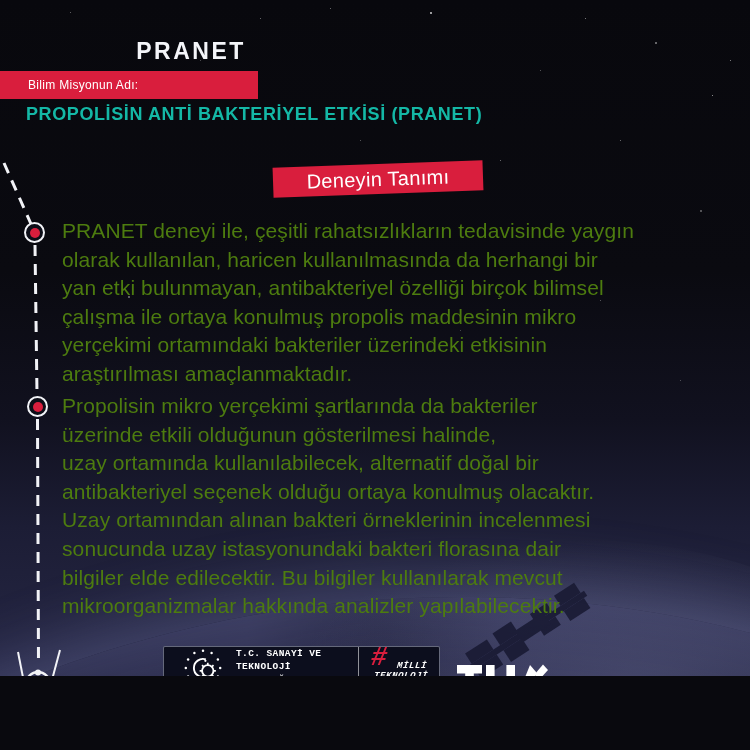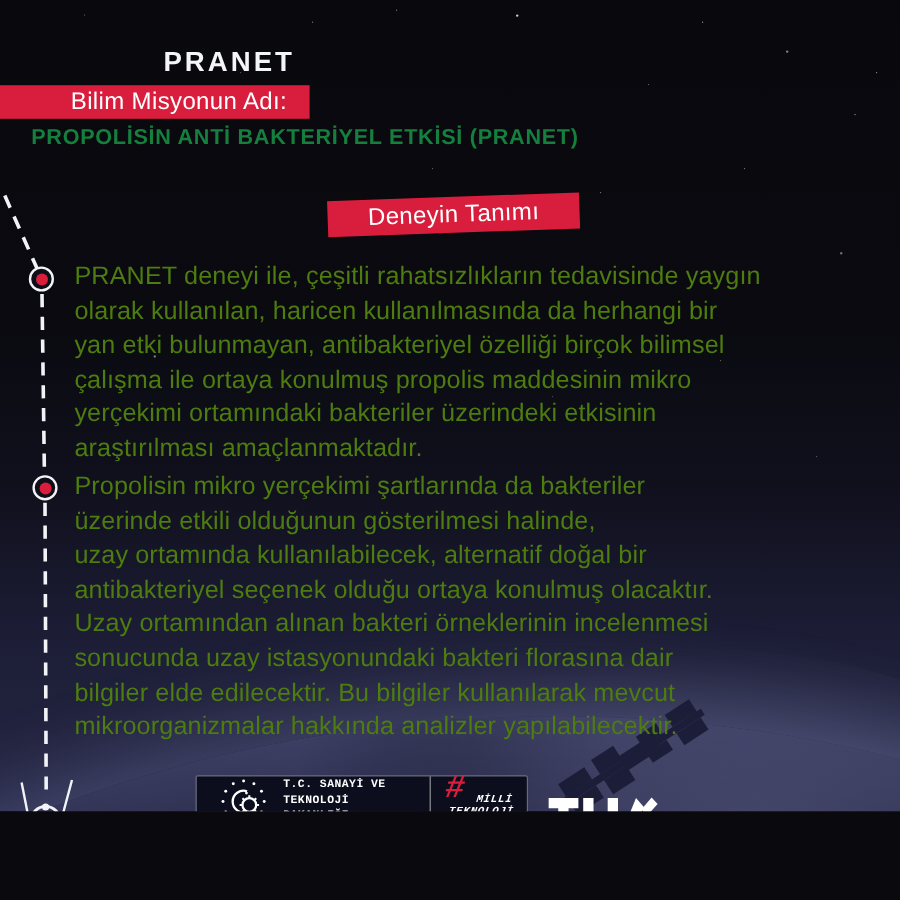--- a/index.html
+++ b/index.html
@@ -22,22 +22,22 @@
   .star{position:absolute;background:#ffffff;border-radius:50%;}
 
   
   .iss{position:absolute;left:448px;top:578px;}
 
   
   .title{position:absolute;left:0;top:38px;width:382px;text-align:center;
     color:#f4f5f9;font-size:23px;font-weight:bold;letter-spacing:2.5px;}
   .banner1{position:absolute;left:0;top:71px;width:258px;height:28px;background:#d91e3d;
     display:flex;align-items:center;}
-  .banner1 span{color:#ffffff;font-size:20px;font-weight:500;padding-left:11px;letter-spacing:0.3px;margin-left:48px;}
-  .mission-name{position:absolute;left:26px;top:104px;color:#15803d;font-size:18px;font-weight:bold;
+  .banner1 span{color:#ffffff;font-size:12px;font-weight:500;padding-left:28px;letter-spacing:0.3px;}
+  .mission-name{position:absolute;left:26px;top:104px;color:#14b8a6;font-size:18px;font-weight:bold;
     letter-spacing:0.6px;white-space:nowrap;}
   .banner2{position:absolute;left:273px;top:164px;width:210px;height:30px;background:#d91e3d;
     transform:rotate(-2deg);display:flex;align-items:center;justify-content:center;}
   .banner2 span{color:#ffffff;font-size:20px;font-weight:500;letter-spacing:0.3px;}
 
   
   .timeline-svg{position:absolute;left:0;top:0;}
   .bullet{position:absolute;width:21px;height:21px;border:2.5px solid #f2f3f7;border-radius:50%;
     background:#0d0e18;display:flex;align-items:center;justify-content:center;box-sizing:border-box;}
   .bullet .dot{width:10px;height:10px;border-radius:50%;background:#d91e3d;}

